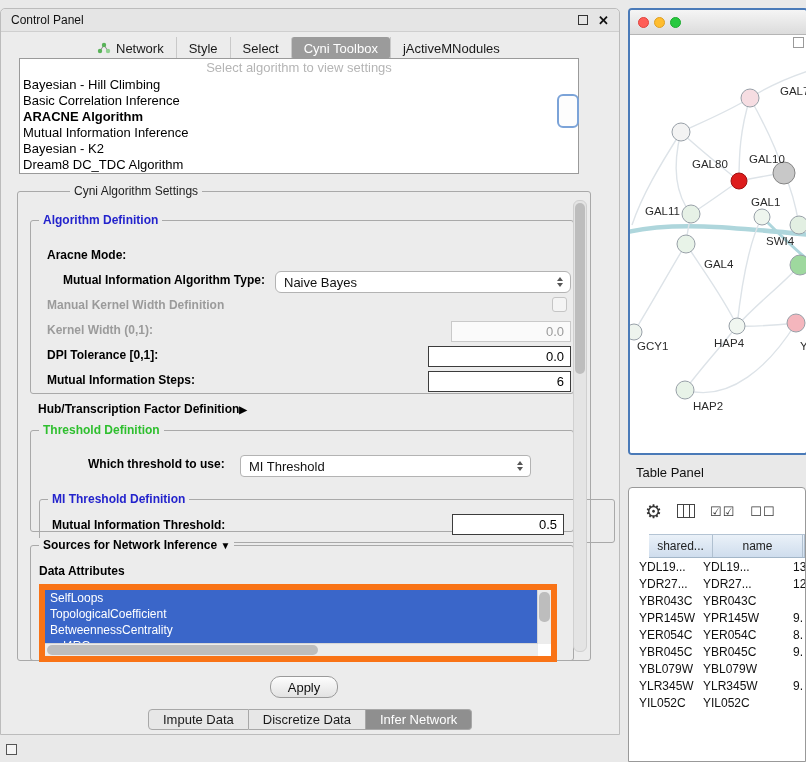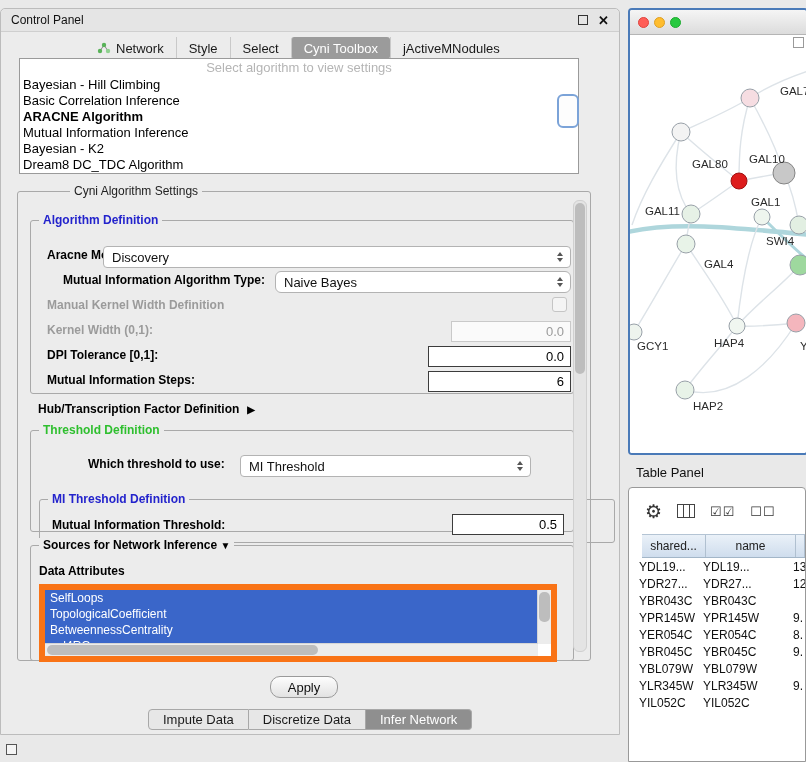--- a/index.html
+++ b/index.html
@@ -50,21 +50,21 @@
 
   .field{position:absolute;height:21px;background:#fff;border:1px solid #b8b8b8;box-sizing:border-box;
     display:flex;align-items:center;justify-content:flex-end;padding:0 6px;font-size:13px;color:#000;}
   .field.strong{border:1px solid #3c3c3c;}
   .field.disabled{color:#9b9b9b;background:#fafafa;border-color:#c9c9c9;}
 
   .checkbox{position:absolute;width:15px;height:15px;border:1px solid #c5c5c5;border-radius:3px;
     background:#f4f4f4;box-sizing:border-box;}
 
   .hub-row{position:absolute;left:20px;top:210px;font-size:12px;font-weight:bold;color:#000;
-    display:flex;align-items:center;gap:8px;}
+    display:flex;align-items:center;}
   .tri{font-size:10px;color:#000;}
 
   
   .attr-label{position:absolute;left:8px;top:18px;font-size:12px;font-weight:bold;color:#000;}
   .attr-list{position:absolute;left:8px;top:38px;width:518px;height:78px;background:#fff;
     border:6px solid #f97316;box-sizing:border-box;}
   .list-rows{position:absolute;left:0;top:0;right:13px;bottom:12px;overflow:hidden;}
   .list-row{height:16px;line-height:16px;font-size:12px;padding-left:5px;color:#111;}
   .list-row.selected{background:#3a66c9;color:#fff;}
   .v-sb{position:absolute;background:#ececec;border-left:1px solid #d5d5d5;}
@@ -111,21 +111,21 @@
   .nw-corner{position:absolute;right:2px;top:2px;width:9px;height:9px;background:#fff;border:1px solid #9a9a9a;}
 
   
   .table-title{position:absolute;left:636px;top:465px;font-size:13px;color:#111;}
   .table-panel{position:absolute;left:628px;top:487px;width:178px;height:275px;background:#fff;
     border:1px solid #999;border-radius:4px 4px 0 0;box-sizing:border-box;overflow:hidden;}
   .tp-toolbar{display:flex;align-items:center;gap:15px;height:46px;padding-left:16px;color:#333;}
   .gear{font-size:19px;line-height:19px;}
   .pair{font-size:13px;letter-spacing:1px;}
   .tbl-header{display:flex;height:22px;background:linear-gradient(#eaf1f8,#cfdded);
-    border-top:1px solid #b4c4d4;border-bottom:1px solid #a3b6c8;font-size:12px;color:#222;margin-left:13px;}
+    border-top:1px solid #b4c4d4;border-bottom:1px solid #a3b6c8;font-size:12px;color:#222;margin-left:20px;}
   .tbl-hcell{display:flex;align-items:center;justify-content:center;border-right:1px solid #b0c0d0;
     box-sizing:border-box;overflow:hidden;white-space:nowrap;}
   .tbl-row{display:flex;height:17px;font-size:12px;color:#111;margin-left:4px;}
   .tbl-cell{display:flex;align-items:center;padding-left:6px;box-sizing:border-box;
     overflow:hidden;white-space:nowrap;}
   .c0{width:64px;} .c1{width:90px;} .c2{flex:1;}
 
   .mini-icon{position:absolute;left:6px;top:744px;width:11px;height:11px;border:1px solid #555;
     background:#f4f4f4;box-sizing:border-box;}
 </style>
@@ -166,27 +166,20 @@
         </div>
     </div>
 
     <div class="group settings-group">
       <span class="group-title plain">Cyni Algorithm Settings</span>
 
       <div class="group algo-group">
         <span class="group-title blue">Algorithm Definition</span>
 
         <label class="fld-label" style="left:16px;top:27px;">Aracne Mode:</label>
-        <div class="combo" style="left:72px;top:25px;width:468px;">
-          <span class="combo-value">Discovery</span>
-          <span class="spinner">
-              <i class="up"></i>
-              <i class="down"></i>
-            </span>
-        </div>
 
         <label class="fld-label" style="left:32px;top:52px;">Mutual Information Algorithm Type:</label>
         <div class="combo" style="left:244px;top:50px;width:296px;border-radius:6px;">
           <span class="combo-value">Naive Bayes</span>
           <span class="spinner">
               <i class="up"></i>
               <i class="down"></i>
             </span>
         </div>
 

